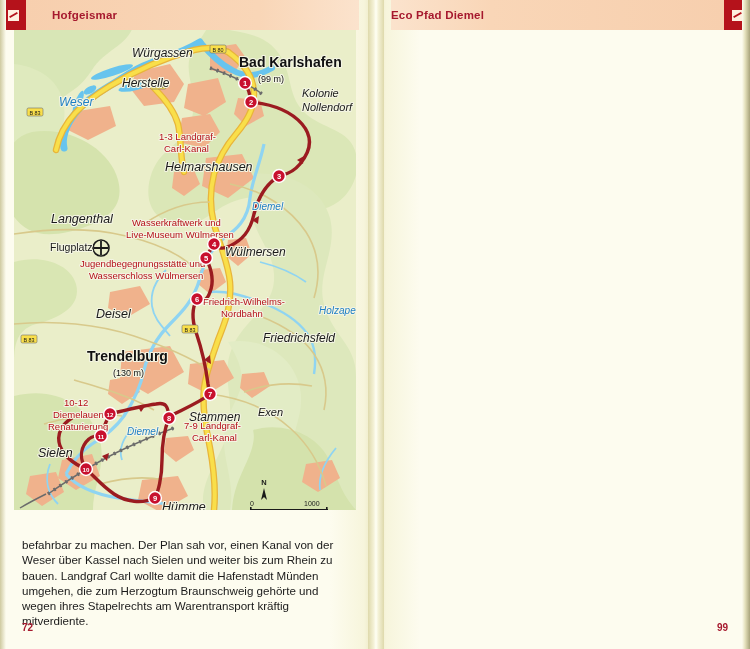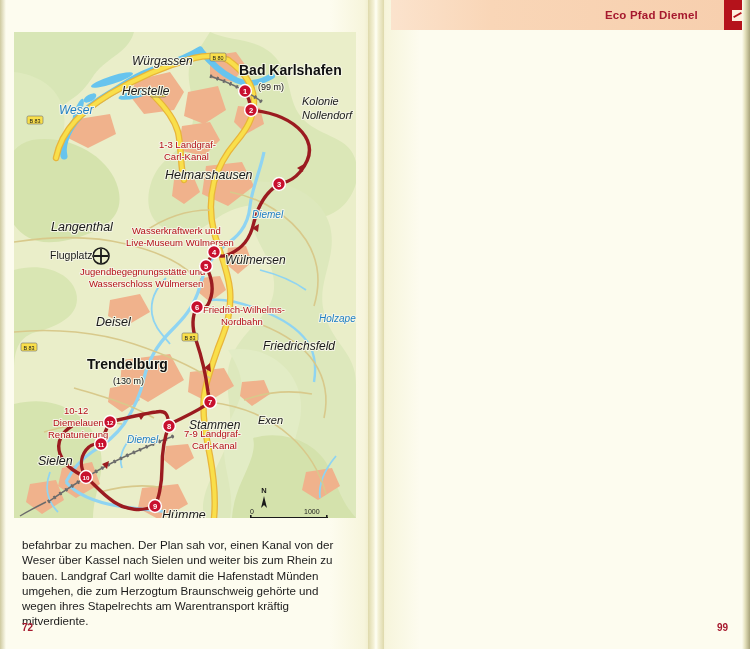--- a/index.html
+++ b/index.html
@@ -25,48 +25,56 @@
   .outer-shadow-r { position:absolute; right:0; top:0; width:8px; height:649px;
             background:linear-gradient(to left,#a9a47c,#e4e0bb 60%,#fdfcef); z-index:5; }
 
   
   .runhead { position:absolute; top:0; height:30px; display:flex; align-items:center; z-index:4; }
   .runhead-left  { left:0;  width:359px; }
   .runhead-right { right:0; width:359px; flex-direction:row-reverse; }
   .runhead-band { flex:1; height:30px;
       display:flex; align-items:center; }
   .band-l { background:linear-gradient(to right,#f7cfae 0%,#f9d6b7 70%,#fbe3cd 100%); padding-left:26px; }
-  .band-r { background:linear-gradient(to left,#f7cfae 0%,#f9d6b7 70%,#fbe3cd 100%); padding-right:26px; justify-content:flex-end; }
+  .band-r { background:linear-gradient(to left,#f7cfae 0%,#f9d6b7 70%,#fbe3cd 100%); padding-right:26px; }
   .runhead-text { font-size:11.5px; font-weight:bold; color:#a6192e; letter-spacing:.2px; }
   .runhead-marker { width:26px; height:30px; background:#b5121b; display:flex; align-items:center; justify-content:center; }
   .marker-glyph { width:11px; height:11px; background:#fff0e0; position:relative; }
   .marker-glyph:after { content:""; position:absolute; left:1px; top:4px; width:9px; height:2px; background:#b5121b; transform:rotate(-30deg); }
 
   
-  .map-wrap { position:absolute; left:14px; top:32px; width:398px; height:486px; z-index:3;
+  .map-wrap { position:absolute; left:14px; top:24px; width:398px; height:486px; z-index:3;
               box-shadow:0 0 0 0 transparent; overflow:hidden; }
   .map-svg { display:block; width:342px; height:486px; }
 
   
   .col { position:absolute; z-index:3; }
   .col p { margin:0 0 11px 0; font-size:11.6px; line-height:1.32; color:#1a1a1a; text-align:left; }
   .col-left-bottom { left:22px; top:537px; width:325px; }
 
   
   .folio { position:absolute; bottom:16px; font-size:10px; font-weight:bold; color:#a6192e; z-index:4; }
   .folio-l { left:22px; }
   .folio-r { right:22px; }
 </style>
 </head>
 <body>
 
 <div class="spread">
 
   <div class="page page-left">
 
+    <div class="runhead runhead-left">
+      <div class="runhead-marker">
+        <span class="marker-glyph"></span>
+      </div>
+      <div class="runhead-band band-l">
+        <span class="runhead-text">Hofgeismar</span>
+      </div>
+    </div>
 
     <div class="map-wrap">
       <svg class="map-svg" viewBox="0 0 342 486" xmlns="http://www.w3.org/2000/svg">
         <defs>
           <clipPath id="mapclip">
               <rect x="0" y="0" width="342" height="486"></rect>
             </clipPath>
         </defs>
         <g clip-path="url(#mapclip)">
 

